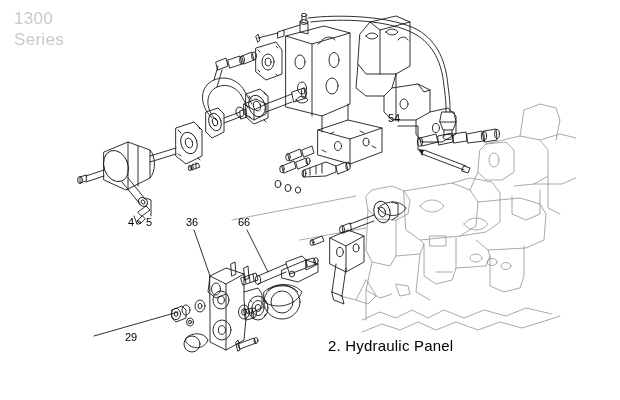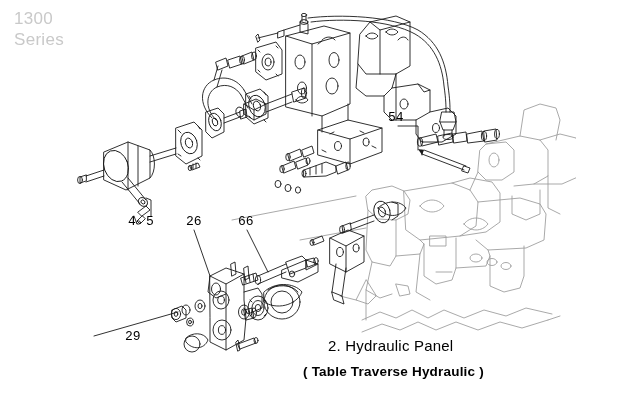--- a/index.html
+++ b/index.html
@@ -29,22 +29,22 @@
     font-family: "Liberation Sans", sans-serif;
     font-size: 17px;
     line-height: 21px;
     color: #c9c9c9;
     letter-spacing: 0.3px;
     white-space: pre;
     user-select: none;
   }
   .callout {
     position: absolute;
-    font-family: Liberation Mono, monospace;
-    font-size: 13px;
+    font-family: Liberation Sans, sans-serif;
+    font-size: 11px;
     color: #000000;
     line-height: 12px;
     white-space: nowrap;
   }
   .title-main {
     position: absolute;
     left: 328px;
     top: 337px;
     font-family: "Liberation Sans", sans-serif;
     font-size: 15px;
@@ -408,21 +408,20 @@
         <path d="M398 126 L418 126 L418 150"></path>
 
         <path d="M94 336 L178 312"></path>
       </g>
 
     </g>
   </svg>
 
   <div class="callout" style="left:128px; top:216px;">4</div>
   <div class="callout" style="left:146px; top:216px;">5</div>
-  <div class="callout" style="left:186px; top:216px;">26</div>
+  <div class="callout" style="left:186px; top:216px;">36</div>
   <div class="callout" style="left:238px; top:216px;">66</div>
   <div class="callout" style="left:388px; top:112px;">54</div>
   <div class="callout" style="left:77px; top:331px;margin-left:48px;">29</div>
 
   <div class="title-main">2.  Hydraulic Panel</div>
-  <div class="title-sub">( Table Traverse Hydraulic )</div>
 
 </div>
 
 </body></html>

